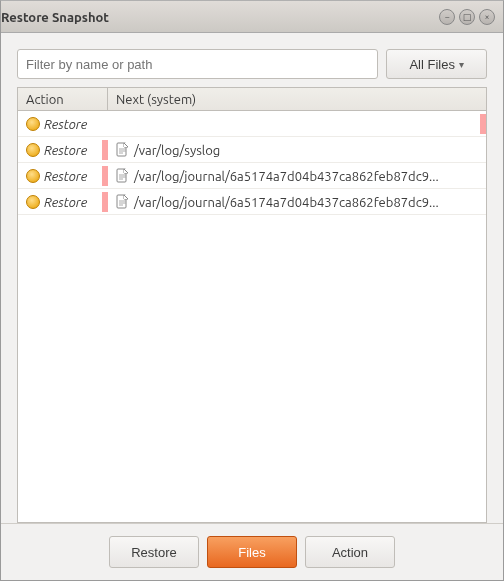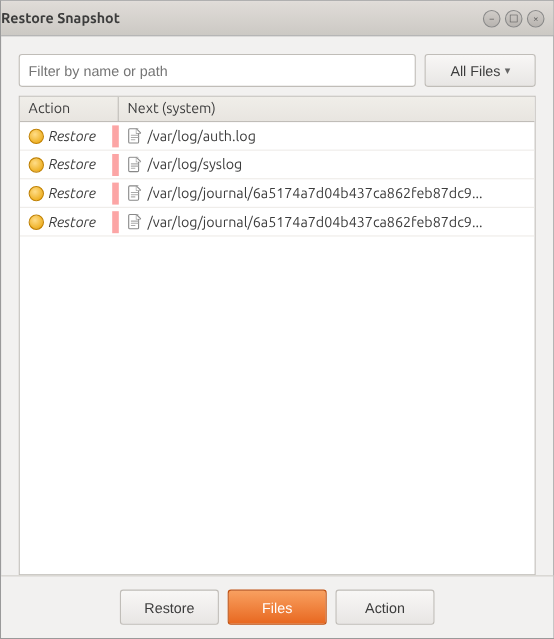--- a/index.html
+++ b/index.html
@@ -268,34 +268,20 @@
       <div class="table-header">
         <div class="table-header-cell">Action</div>
         <div class="table-header-cell">Next (system)</div>
       </div>
       <div class="table-body">
 
         <div class="table-row">
           <div class="table-cell">
             <span class="restore-icon"></span>
             <span>Restore</span>
-          </div>
-          <div class="table-cell">
-            <span class="file-icon">
-              <svg viewBox="0 0 14 16" fill="none" xmlns="http://www.w3.org/2000/svg">
-                <rect x="1" y="1" width="9" height="13" rx="1" fill="white" stroke="#888" stroke-width="1"></rect>
-                <path d="M8 1 L8 5 L12 5" fill="none" stroke="#888" stroke-width="1"></path>
-                <rect x="8" y="1" width="4" height="4" fill="white" stroke="none"></rect>
-                <path d="M8 1 L12 5" fill="none" stroke="#888" stroke-width="1"></path>
-                <line x1="3" y1="7" x2="10" y2="7" stroke="#aaa" stroke-width="1"></line>
-                <line x1="3" y1="9" x2="10" y2="9" stroke="#aaa" stroke-width="1"></line>
-                <line x1="3" y1="11" x2="7" y2="11" stroke="#aaa" stroke-width="1"></line>
-              </svg>
-            </span>
-            <span>/var/log/auth.log</span>
           </div>
         </div>
 
         <div class="table-row">
           <div class="table-cell">
             <span class="restore-icon"></span>
             <span>Restore</span>
           </div>
           <div class="table-cell">
             <span class="file-icon">

